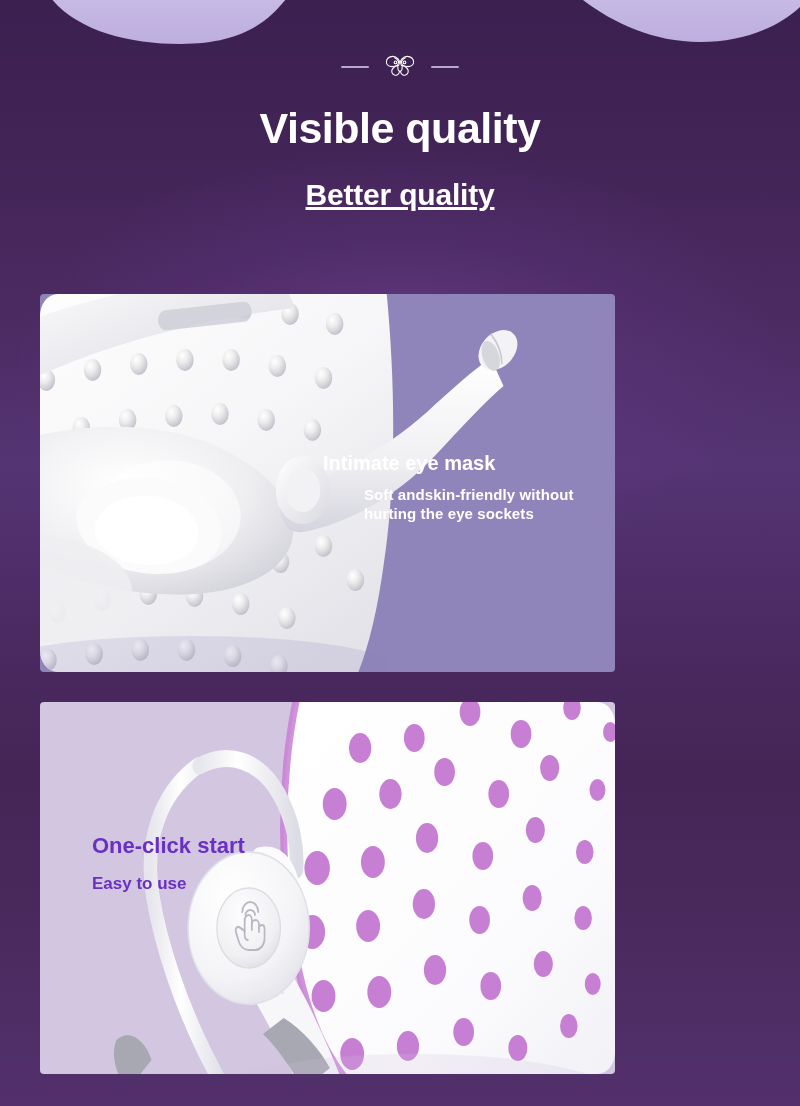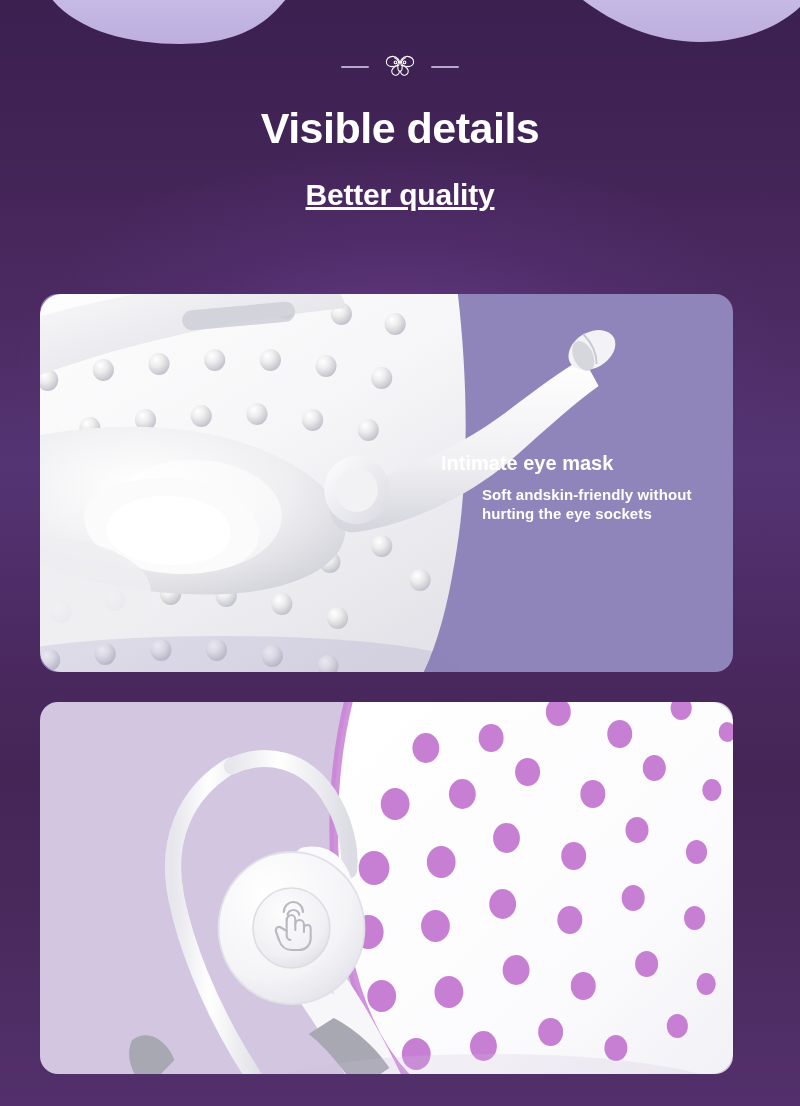--- a/index.html
+++ b/index.html
@@ -98,22 +98,22 @@
     letter-spacing: -0.2px;
     line-height: 1.1;
     margin: 26px 0 0 0;
     text-decoration: underline;
   }
 
   
   .card {
     position: absolute;
     left: 40px;
-    width: 693px;
-    border-radius: 18px;
+    width: 575px;
+    border-radius: 4px;
     overflow: hidden;
   }
   .card-1 { top: 294px; height: 378px; }
   .card-2 { top: 702px; height: 372px; }
 
   .card-bg { position: absolute; inset: 0; }
 
   
   .c1-bg { background: #9085bb; }
 
@@ -189,21 +189,21 @@
       <ellipse cx="20" cy="16.5" rx="2.6" ry="5.6"></ellipse>
       <path d="M18.6 11.2 C17.6 8.6 15.6 6.8 13.6 6.2"></path>
       <path d="M21.4 11.2 C22.4 8.6 24.4 6.8 26.4 6.2"></path>
       <circle cx="14.7" cy="11.6" r="1.6"></circle>
       <circle cx="25.3" cy="11.6" r="1.6"></circle>
     </svg>
     <span class="dash"></span>
   </div>
 
   <div class="headings">
-    <h1 class="title-main">Visible details</h1>
+    <h1 class="title-main">Visible quality</h1>
     <h2 class="title-sub">Better quality</h2>
   </div>
 
   <div class="card card-1">
     <div class="card-bg c1-bg"></div>
 
     <div class="art">
       <svg viewBox="0 0 722 378" xmlns="http://www.w3.org/2000/svg" preserveAspectRatio="none">
         <defs>
           <linearGradient id="maskBody" x1="0" y1="0" x2="0.6" y2="1">
@@ -429,15 +429,19 @@
             <path d="M13,0 C13,-2 15,-3 17,-3 C19,-3 20,-1 20,1 L20,10
                      C20,17 15,22 8,22 L0,22 C-6,22 -11,18 -13,12 L-16,4
                      C-17,1 -15,-2 -12,-1 L-5,3"></path>
           </g>
 
           <ellipse cx="470" cy="396" rx="260" ry="44" fill="#cdbfdb" opacity="0.22"></ellipse>
         </g>
       </svg>
     </div>
 
+    <div class="caption c2-caption">
+      <p class="cap-title">One-click start</p>
+      <p class="cap-sub">Easy to use</p>
+    </div>
   </div>
 
 </div>
 
 </body></html>

